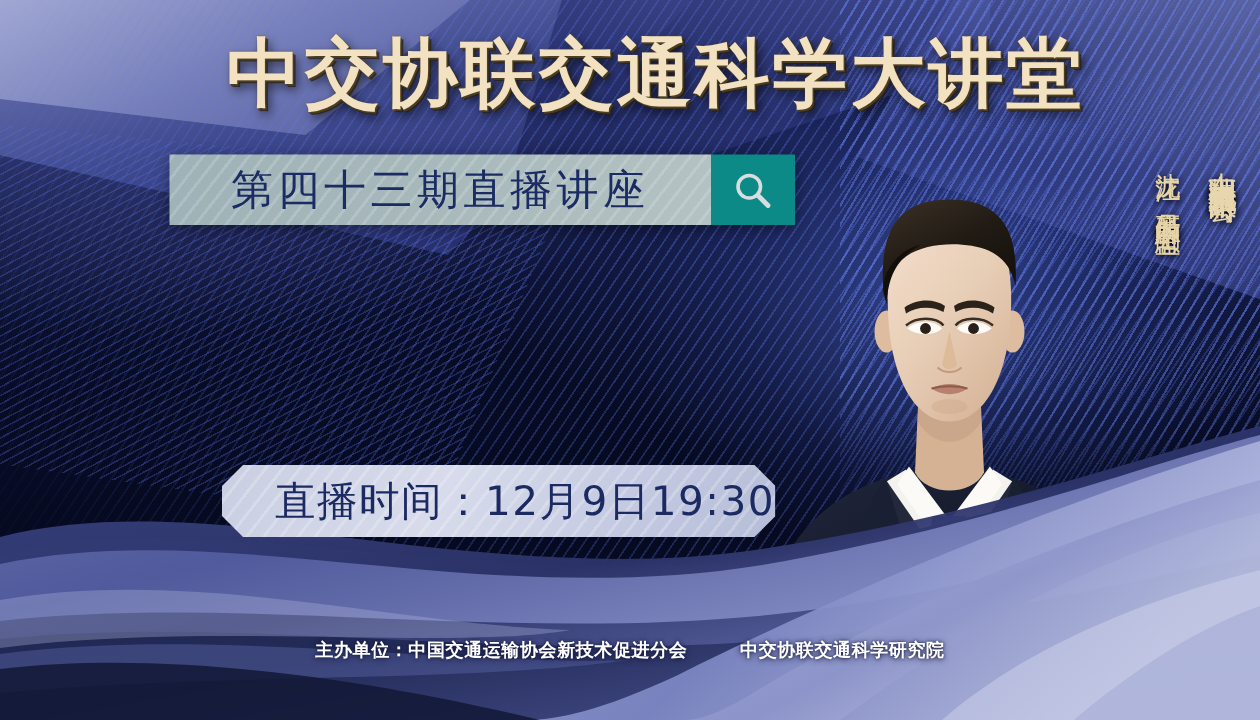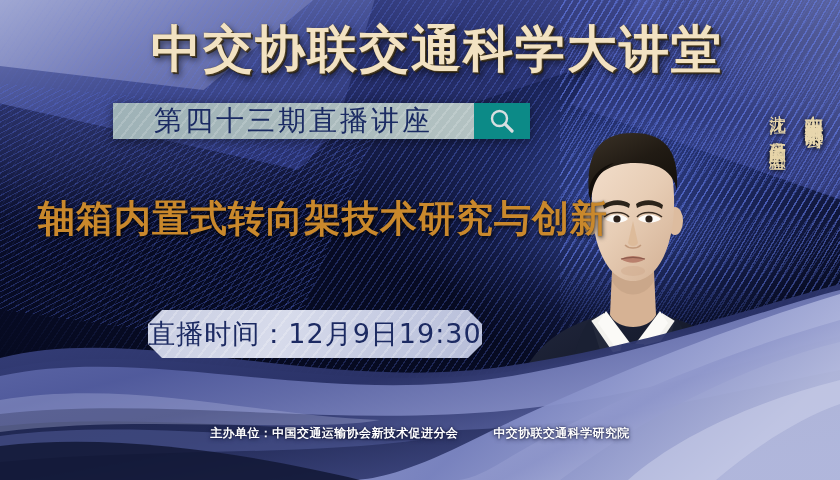--- a/index.html
+++ b/index.html
@@ -126,21 +126,21 @@
       2px 2px 0 rgba(40,32,16,.75),
       3px 4px 7px rgba(0,0,0,.65);
     white-space: nowrap;
     padding-left: 34px;
   }
 
   
   .subtitle-bar {
     position: absolute;
     left: 113px; top: 103px;
-    width: 417px; height: 36px;
+    width: 417px; height: 47px;
     display: flex; align-items: stretch;
     box-shadow: 0 2px 10px rgba(0,0,0,.45);
   }
   .subtitle-bar .sb-text {
     flex: 1;
     background:
       repeating-linear-gradient(-52deg,
         rgba(255,255,255,0) 0px, rgba(255,255,255,0) 6px,
         rgba(255,255,255,.16) 6px, rgba(255,255,255,.16) 8px),
       linear-gradient(100deg, #9eb2b7 0%, #a7b8bb 45%, #b3c2c2 100%);
@@ -177,20 +177,21 @@
     width: 334px; height: 48px;
     display: flex; align-items: center; justify-content: center;
     background:
       repeating-linear-gradient(-52deg,
         rgba(255,255,255,0) 0px, rgba(255,255,255,0) 7px,
         rgba(255,255,255,.22) 7px, rgba(255,255,255,.22) 9px),
       linear-gradient(115deg, #c9cee2 0%, #d7dbeb 40%, #c2c8e0 75%, #b6bdd8 100%);
     clip-path: polygon(14px 0, calc(100% - 14px) 0, 100% 14px, 100% calc(100% - 14px),
                        calc(100% - 14px) 100%, 14px 100%, 0 calc(100% - 14px), 0 14px);
     box-shadow: 0 3px 14px rgba(0,0,0,.5);
+    padding-left: 35px;
   }
   .time-pill span {
     color: #1c2a62;
     font-size: 27px;
     letter-spacing: 1px;
     font-family: "DejaVu Sans", "Liberation Sans", sans-serif;
     white-space: nowrap;
   }
 
   
@@ -377,21 +378,20 @@
   <div class="subtitle-bar">
     <div class="sb-text">第四十三期直播讲座</div>
     <div class="sb-icon">
       <svg width="30" height="30" viewBox="0 0 30 30">
         <circle cx="12.5" cy="12.5" r="7.5" fill="none" stroke="#d8dee0" stroke-width="2.4"></circle>
         <line x1="18.2" y1="18.2" x2="25" y2="25" stroke="#d8dee0" stroke-width="3.2" stroke-linecap="round"></line>
       </svg>
     </div>
   </div>
 
-  <div class="lecture-title">轴箱内置式转向架技术研究与创新</div>
 
   <div class="time-pill">
     <span>直播时间：12月9日19:30</span>
   </div>
 
   <div class="vtext vtext-company">中车株洲电力机车有限公司</div>
   <div class="vtext vtext-person">沈龙江 产品研发中心副总监</div>
 
   <div class="footer">
     <span>主办单位：中国交通运输协会新技术促进分会</span>

